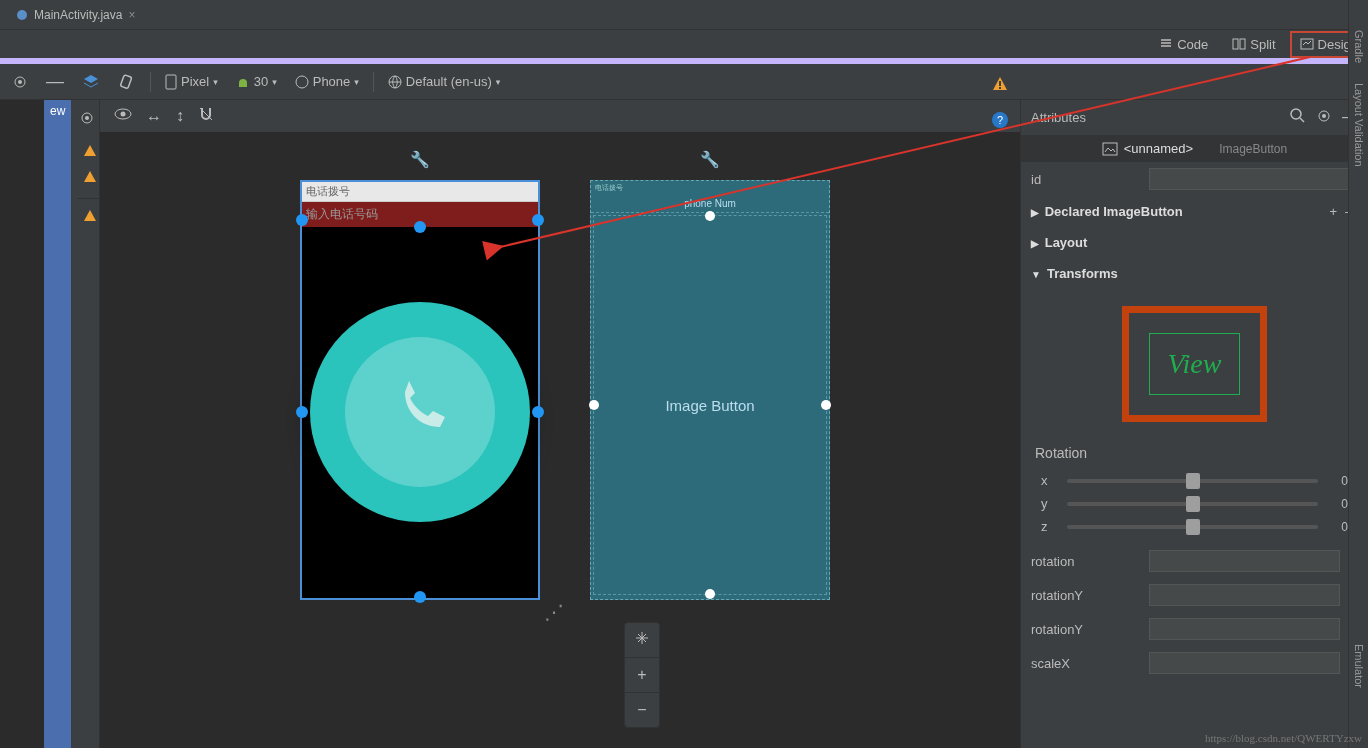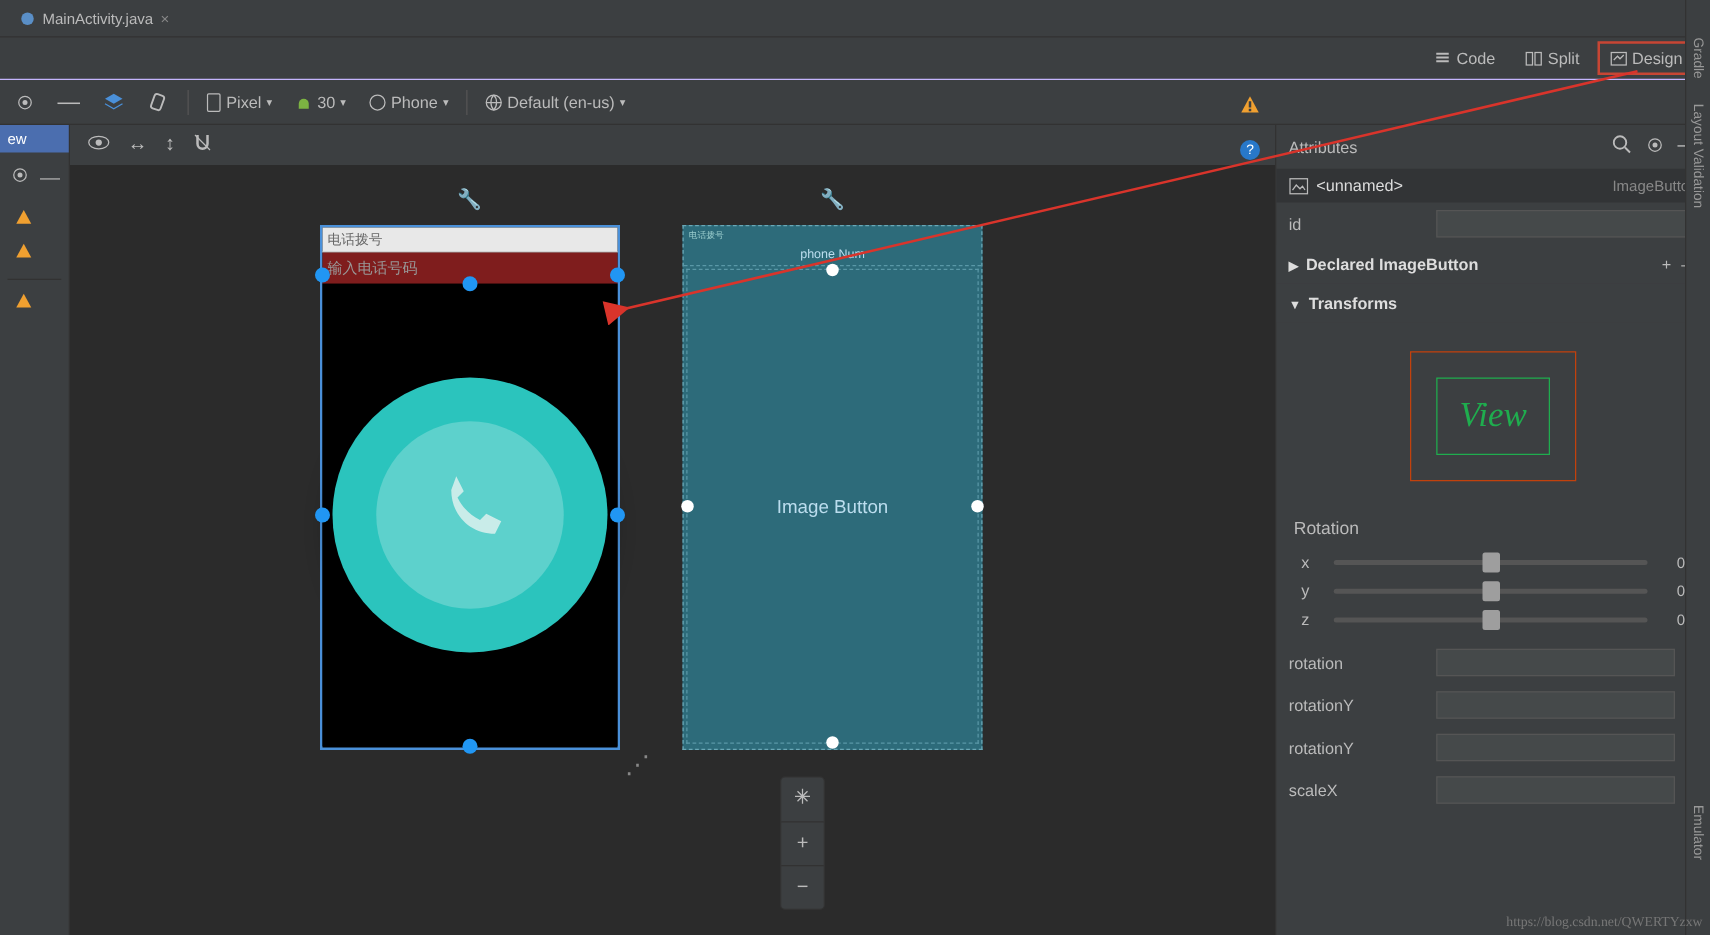--- a/index.html
+++ b/index.html
@@ -1,29 +1,29 @@
 <!DOCTYPE html>
 <html><head>
 <meta charset="utf-8">
 <style>
 * { box-sizing: border-box; margin: 0; padding: 0; font-family: -apple-system, "Segoe UI", sans-serif; }
 body { background: #2b2b2b; color: #a9a9a9; width: 1368px; height: 748px; overflow: hidden; position: relative; }
 .top-tabs { height: 30px; background: #3c3f41; display: flex; align-items: center; padding: 0 8px; border-bottom: 1px solid #323232; }
 .tab { display: flex; align-items: center; gap: 6px; color: #bbb; font-size: 12px; padding: 4px 8px; justify-content: flex-end; }
 .tab .close { color: #888; cursor: pointer; }
-.view-mode-row { height: 34px; background: #3c3f41; display: flex; justify-content: flex-end; align-items: center; gap: 4px; padding-right: 12px; border-bottom: 1px solid #c4b5fd; }
+.view-mode-row { height: 34px; background: #3c3f41; display: flex; justify-content: flex-end; align-items: center; gap: 4px; border-bottom: 6px solid #c4b5fd; }
 .vm-btn { display: flex; align-items: center; gap: 4px; padding: 4px 8px; color: #bbb; font-size: 13px; cursor: pointer; border: 2px solid transparent; }
 .vm-btn svg, .vm-btn .ico { width: 14px; height: 14px; }
 .vm-btn.active { border: 2px solid #c74634; }
 .toolbar { height: 36px; background: #3c3f41; display: flex; align-items: center; padding: 0 8px; gap: 10px; border-bottom: 1px solid #323232; }
 .toolbar .sep { width: 1px; height: 20px; background: #555; }
 .tbtn { display: flex; align-items: center; gap: 4px; color: #bbb; font-size: 13px; cursor: pointer; padding: 2px 4px; }
 .tbtn .caret { font-size: 9px; }
 .main-area { display: flex; height: calc(100% - 100px); }
-.left-col { width: 56px; background: #3c3f41; border-right: 1px solid #323232; display: flex; flex-direction: column; }
+.left-col { width: 56px; background: #3c3f41; border-right: 1px solid #323232; display: flex; flex-direction: row; margin-left: 44px; }
 .left-top { background: #4b6eaf; color: #fff; font-size: 12px; padding: 4px 6px; text-align: left; }
 .left-tree { flex: 1; padding-top: 30px; }
 .left-tree div { color: #bbb; font-size: 12px; padding: 6px 2px; white-space: nowrap; overflow: hidden; }
 .left-bottom { padding: 6px; }
 .left-bottom .row { display: flex; align-items: center; gap: 8px; padding: 4px 2px; }
 .warn-sec { padding: 6px 0; }
 .warn-sec .wi { padding: 4px 6px; }
 .canvas-area { flex: 1; background: #2b2b2b; position: relative; overflow: hidden; }
 .canvas-toolbar { height: 32px; background: #3c3f41; display: flex; align-items: center; gap: 14px; padding: 0 14px; }
 .canvas-toolbar .cbtn { color: #bbb; cursor: pointer; }
@@ -43,31 +43,31 @@
 .sh-r { right: -6px; top: 50%; margin-top: -6px; }
 .resize-handle { position: absolute; right: -24px; bottom: -24px; color: #888; font-size: 20px; }
 .dev-blueprint { background: #2d6b7a; border: 1px dashed #6aa8b7; position: relative; }
 .bp-header { font-size: 10px; color: #bde; text-align: center; padding: 3px; border-bottom: 1px dashed #5a98a7; }
 .bp-small { font-size: 7px; color: #9cc; padding: 2px 4px; }
 .bp-body { height: 380px; display: flex; align-items: center; justify-content: center; color: #bde; font-size: 15px; position: relative; border: 1px dashed #5a98a7; margin: 2px; }
 .bp-handle { position: absolute; width: 10px; height: 10px; background: #fff; border-radius: 50%; }
 .attr-panel { width: 348px; background: #3c3f41; border-left: 1px solid #323232; display: flex; flex-direction: column; overflow-y: auto; }
 .attr-header { display: flex; align-items: center; justify-content: space-between; padding: 8px 10px; font-size: 13px; color: #bbb; }
 .attr-header .icons { display: flex; gap: 10px; }
-.attr-title-row { display: flex; align-items: center; justify-content: space-between; padding: 6px 10px; background: #323436; gap: 26px; }
+.attr-title-row { display: flex; align-items: center; justify-content: center; padding: 6px 10px; background: #323436; gap: 26px; }
 .attr-title-row .name { display: flex; align-items: center; gap: 6px; color: #ddd; font-size: 13px; }
 .attr-title-row .type { color: #888; font-size: 12px; }
 .attr-row { display: flex; align-items: center; padding: 6px 10px; gap: 8px; }
 .attr-row label { width: 110px; font-size: 13px; color: #bbb; }
 .attr-row input.txt { flex: 1; background: #45494a; border: 1px solid #555; height: 22px; color: #ccc; padding: 0 4px; }
 .section-hdr { display: flex; align-items: center; justify-content: space-between; padding: 8px 10px; background: #3c3f41; font-size: 13px; color: #ddd; font-weight: bold; cursor: pointer; }
 .section-hdr .arrow { margin-right: 6px; font-size: 10px; }
 .section-hdr .btns { display: flex; gap: 8px; color: #bbb; font-weight: normal; }
 .view-box { margin: 20px auto; width: 150px; height: 110px; display: flex; align-items: center; justify-content: center; }
-.view-inner { border: 1px solid #c2410c; padding: 20px; }
+.view-inner { border: 7px solid #c2410c; padding: 20px; }
 .view-inner2 { border: 1px solid #1fad4e; padding: 14px 18px; color: #1fad4e; font-style: italic; font-size: 28px; font-family: Georgia, serif; }
 .rot-section { padding: 6px 14px; }
 .rot-title { color: #bbb; font-size: 14px; margin-bottom: 8px; }
 .slider-row { display: flex; align-items: center; gap: 10px; padding: 4px 6px; }
 .slider-row .lbl { width: 16px; color: #bbb; font-size: 13px; }
 .slider { flex: 1; height: 4px; background: #555; position: relative; border-radius: 2px; }
 .slider .thumb { position: absolute; top: -6px; left: 50%; width: 14px; height: 16px; background: #9e9e9e; border-radius: 2px; margin-left: -7px; }
 .slider-row .val { width: 20px; text-align: right; color: #bbb; font-size: 12px; }
 .zoom-ctrl { position: absolute; right: 360px; bottom: 20px; background: #3c3f41; border: 1px solid #323232; border-radius: 4px; display: flex; flex-direction: column; }
 .zoom-ctrl div { padding: 8px 10px; color: #bbb; cursor: pointer; text-align: center; border-bottom: 1px solid #323232; }
@@ -290,20 +290,23 @@
       <input class="txt" value="" style="">
     </div>
     <div class="section-hdr">
       <span><span class="arrow">▶</span><span>Declared ImageButton</span></span>
       <div class="btns">
           <span>+</span>
           <span>—</span>
         </div>
     </div>
     <div class="section-hdr">
+      <span><span class="arrow">▶</span><span>Layout</span></span>
+    </div>
+    <div class="section-hdr">
       <span><span class="arrow">▼</span><span>Transforms</span></span>
     </div>
     <div class="view-box">
       <div class="view-inner">
           <div class="view-inner2">View</div>
         </div>
     </div>
     <div class="rot-section">
       <div class="rot-title">Rotation</div>
       <div class="slider-row">

